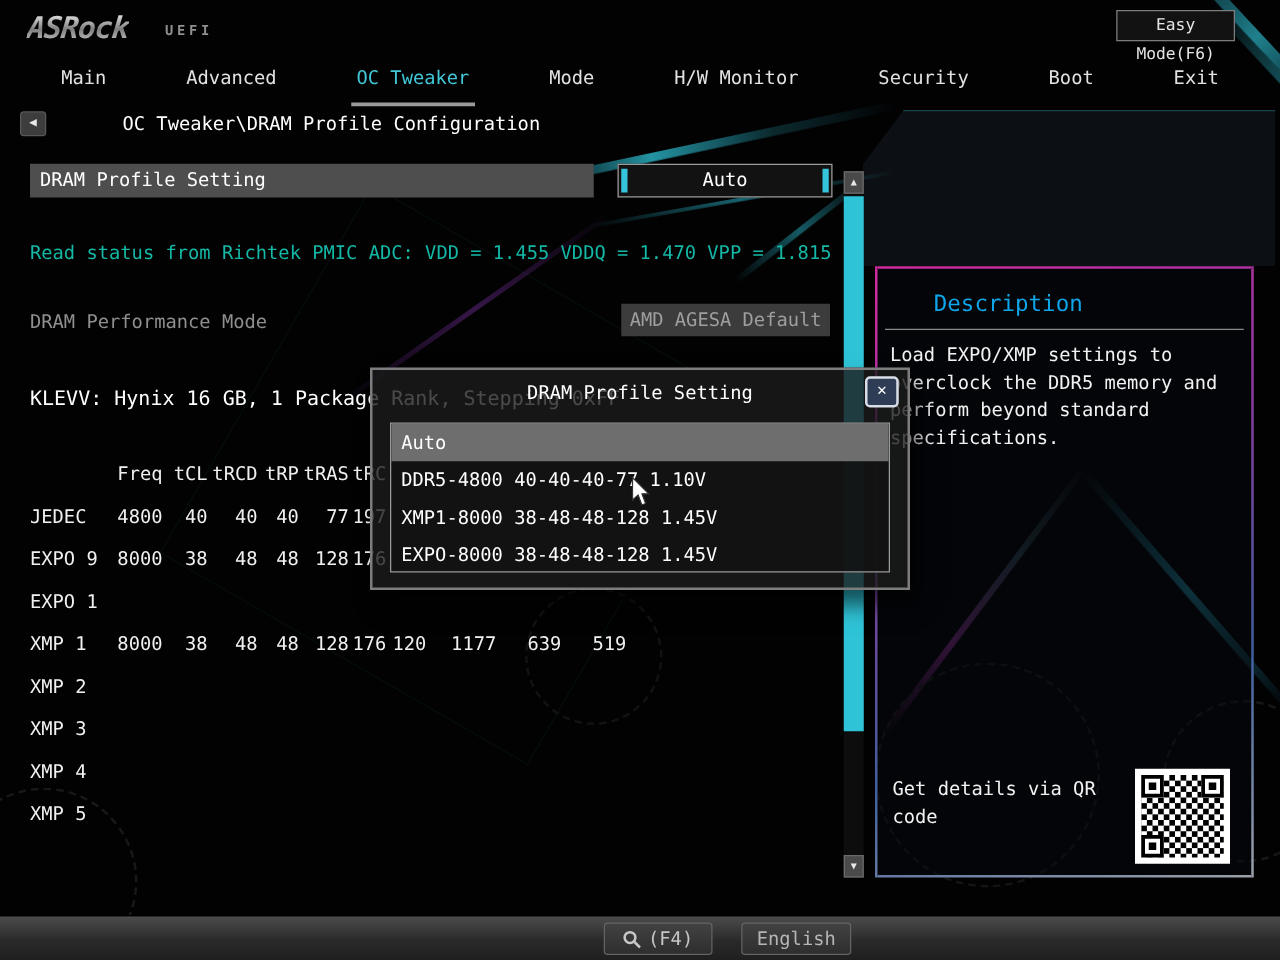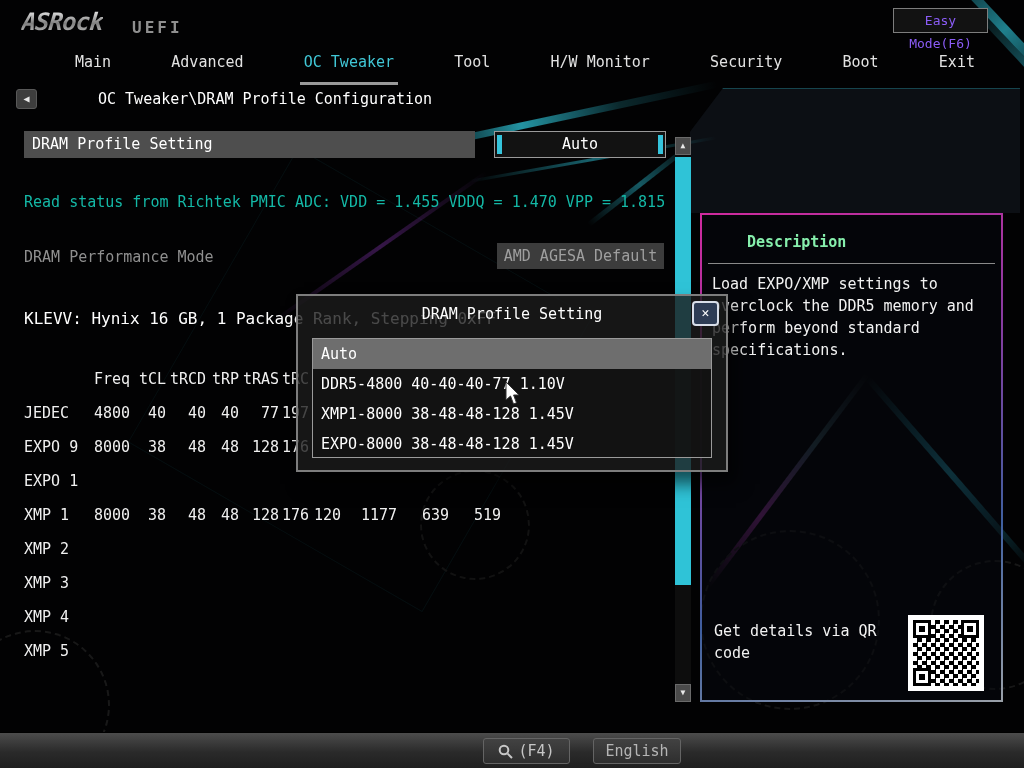--- a/index.html
+++ b/index.html
@@ -36,28 +36,28 @@
   .g2 { left:700px; top:530px; width:180px; height:180px; border-color:#161616; }
   .g3 { left:930px; top:560px; width:130px; height:130px; border-color:#1a1a1a; }
   .g4 { left:420px; top:470px; width:110px; height:110px; border-color:#141414; }
 
   
   .topbar { position:absolute; left:0; top:0; width:1024px; height:45px; z-index:4; }
   .logo { position:absolute; left:22px; top:8px; font-size:24px; font-weight:bold; font-style:italic;
           letter-spacing:-1px; transform:skewX(-6deg);
           background:linear-gradient(#ffffff,#7e7e7e 55%,#cfcfcf); -webkit-background-clip:text;
           background-clip:text; color:transparent; }
-  .logo-sub { position:absolute; left:132px; top:18px; font-size:16px; letter-spacing:3px; color:#8f8f8f; font-weight:bold; }
+  .logo-sub { position:absolute; left:132px; top:18px; font-size:11px; letter-spacing:3px; color:#8f8f8f; font-weight:bold; }
   .easy-mode { position:absolute; left:893px; top:8px; width:95px; height:25px; background:#121212;
-          border:1px solid #7d7d7d; color:#8b5cf6; font-size:13px; font-family:inherit; text-align:center; line-height:23px; cursor:pointer; }
+          border:1px solid #7d7d7d; color:#e5e5e5; font-size:13px; font-family:inherit; text-align:center; line-height:23px; cursor:pointer; }
 
   
   .nav { position:absolute; left:0; top:45px; width:1024px; height:40px; display:flex;
          justify-content:space-between; padding:0 45px; z-index:4; }
-  .nav-item { color:#e2e2e2; font-size:15px; padding:8px 4px 6px; cursor:pointer; border-bottom:3px solid transparent;margin-left:26px; }
+  .nav-item { color:#e2e2e2; font-size:15px; padding:8px 4px 6px; cursor:pointer; border-bottom:3px solid transparent; }
   .nav-item.active { color:#41c7d6; border-bottom-color:#9a9a9a; }
 
   
   .crumb-row { position:absolute; left:0; top:88px; width:700px; height:26px; z-index:3; }
   .back-btn { position:absolute; left:16px; top:1px; width:21px; height:20px; background:#3d3d3d;
         border:1px solid #585858; border-radius:3px; color:#e8e8e8; font-size:10px; line-height:18px; text-align:center; cursor:pointer; }
   .crumb { position:absolute; left:54px; top:2px; color:#ffffff; font-size:15px;margin-left:44px; }
 
   
   .content { position:absolute; inset:0; z-index:1; }
@@ -83,21 +83,21 @@
   .sb { position:absolute; left:675px; top:137px; width:16px; height:565px; background:#0d0d0d; z-index:1; }
   .sb-btn { position:absolute; left:0; width:16px; height:18px; background:#4a4a4a; border:1px solid #6a6a6a;
         color:#e8e8e8; font-size:8px; text-align:center; line-height:16px; cursor:pointer; }
   .sb-up { top:0; } .sb-down { top:547px; }
   .sb-thumb { position:absolute; left:0; top:20px; width:16px; height:428px; background:#2fc3d7; cursor:grab; }
 
   
   .desc { position:absolute; left:700px; top:213px; width:303px; height:489px; z-index:2;
         background:rgba(8,10,14,.55); border:2px solid; 
         border-image:linear-gradient(160deg,#d02a9e 0%,#8a3aa0 35%,#3f5f9f 70%,#9aa0a8 100%) 2; }
-  .desc-title { position:absolute; left:45px; top:18px; color:#86efac; font-size:15px; font-weight:bold; }
+  .desc-title { position:absolute; left:45px; top:18px; color:#0ea5e9; font-size:18px; font-weight:normal; }
   .desc-divider { position:absolute; left:6px; top:48px; width:287px; height:1px; background:#8a8a8a; }
   .desc-body { position:absolute; left:10px; top:58px; width:282px; color:#f2f2f2; font-size:15px; line-height:22px; }
   .qr-caption { position:absolute; left:12px; top:405px; width:180px; color:#f2f2f2; font-size:15px; line-height:22px; }
   .qr { position:absolute; left:206px; top:400px; width:76px; height:76px; background:#fff; padding:5px; }
   .qr-cells { position:absolute; inset:5px; 
         background-image:conic-gradient(#000 90deg,#fff 90deg 180deg,#000 180deg 270deg,#fff 270deg);
         background-size:9px 9px; }
   .qr-finder { position:absolute; width:18px; height:18px; border:3px solid #000; background:#fff; }
   .qr-finder > div { position:absolute; left:3px; top:3px; width:6px; height:6px; background:#000; }
   .qf1 { left:5px; top:5px; } .qf2 { right:5px; top:5px; } .qf3 { left:5px; bottom:5px; }
@@ -152,21 +152,21 @@
   <div class="topbar">
     <div class="logo">ASRock</div>
     <div class="logo-sub">UEFI</div>
     <button class="easy-mode">Easy Mode(F6)</button>
   </div>
 
   <div class="nav">
       <div class="nav-item">Main</div>
       <div class="nav-item">Advanced</div>
       <div class="nav-item active">OC Tweaker</div>
-      <div class="nav-item">Tool</div>
+      <div class="nav-item">Mode</div>
       <div class="nav-item">H/W Monitor</div>
       <div class="nav-item">Security</div>
       <div class="nav-item">Boot</div>
       <div class="nav-item">Exit</div>
     </div>
 
   <div class="crumb-row">
     <div class="back-btn">
       <span>◀</span>
     </div>

